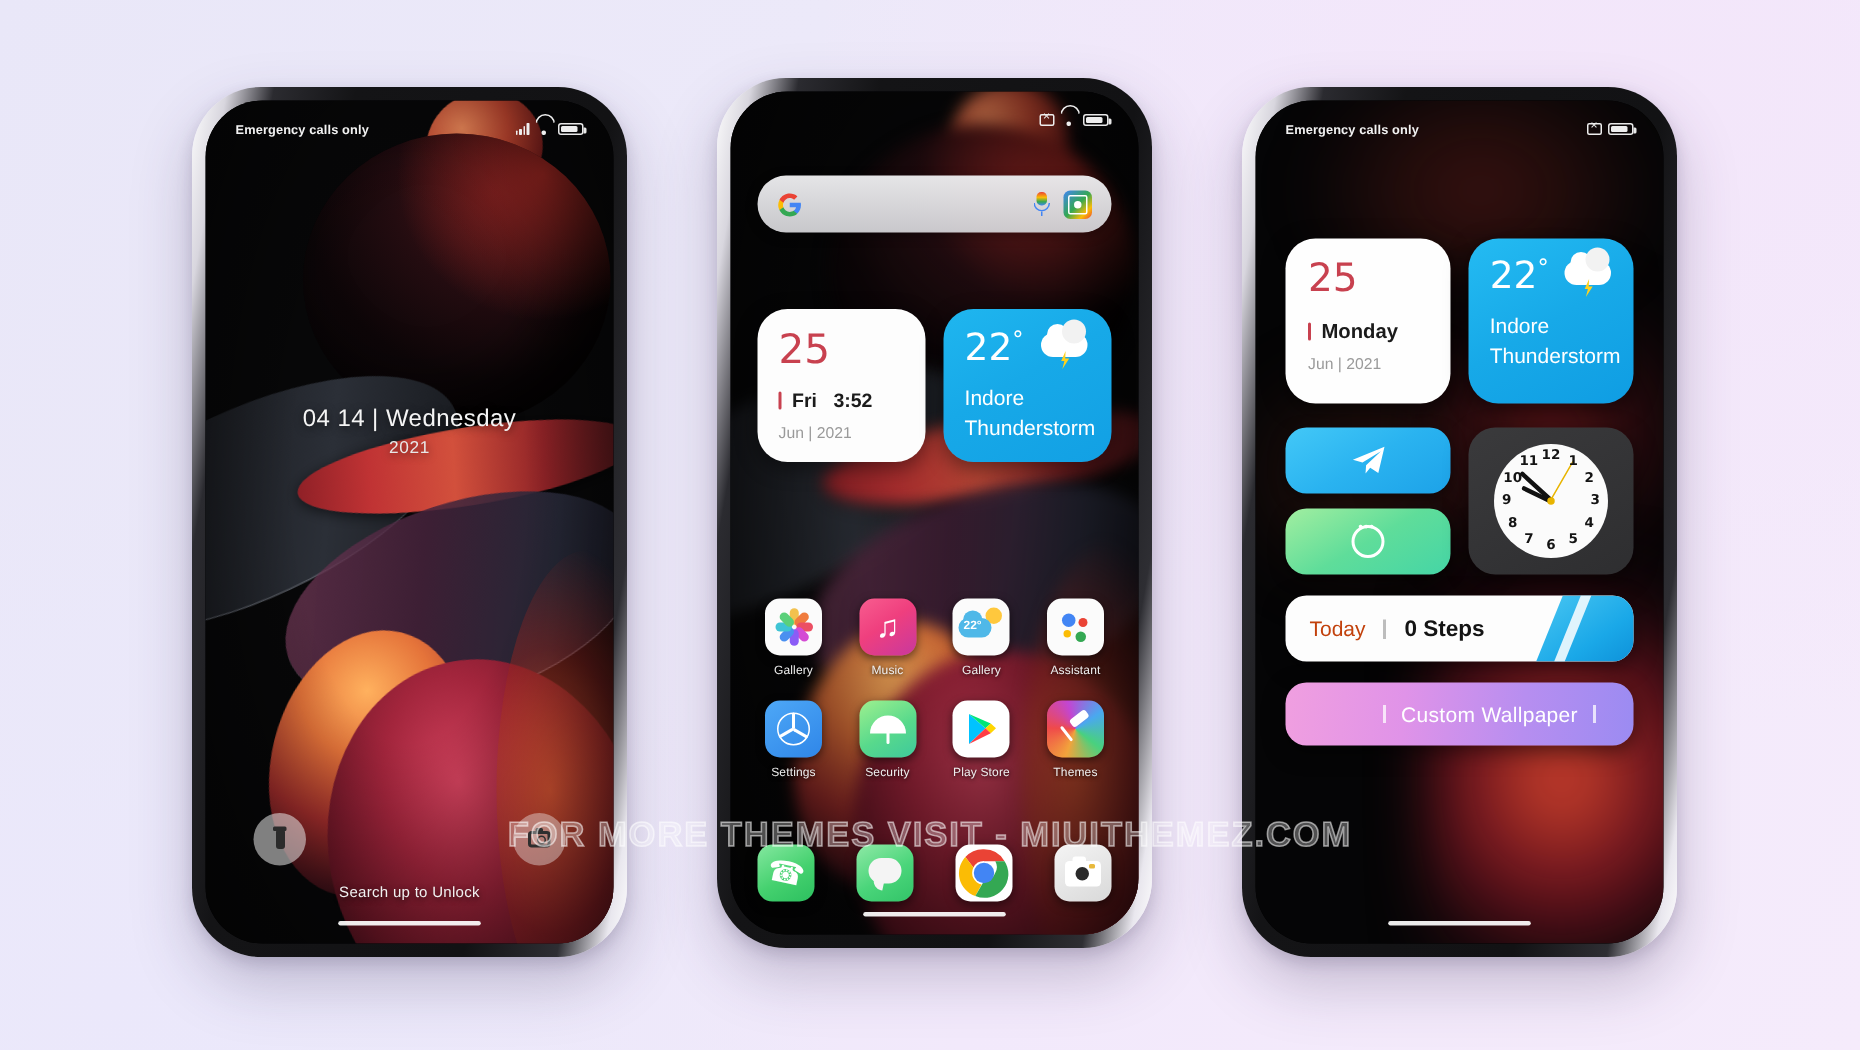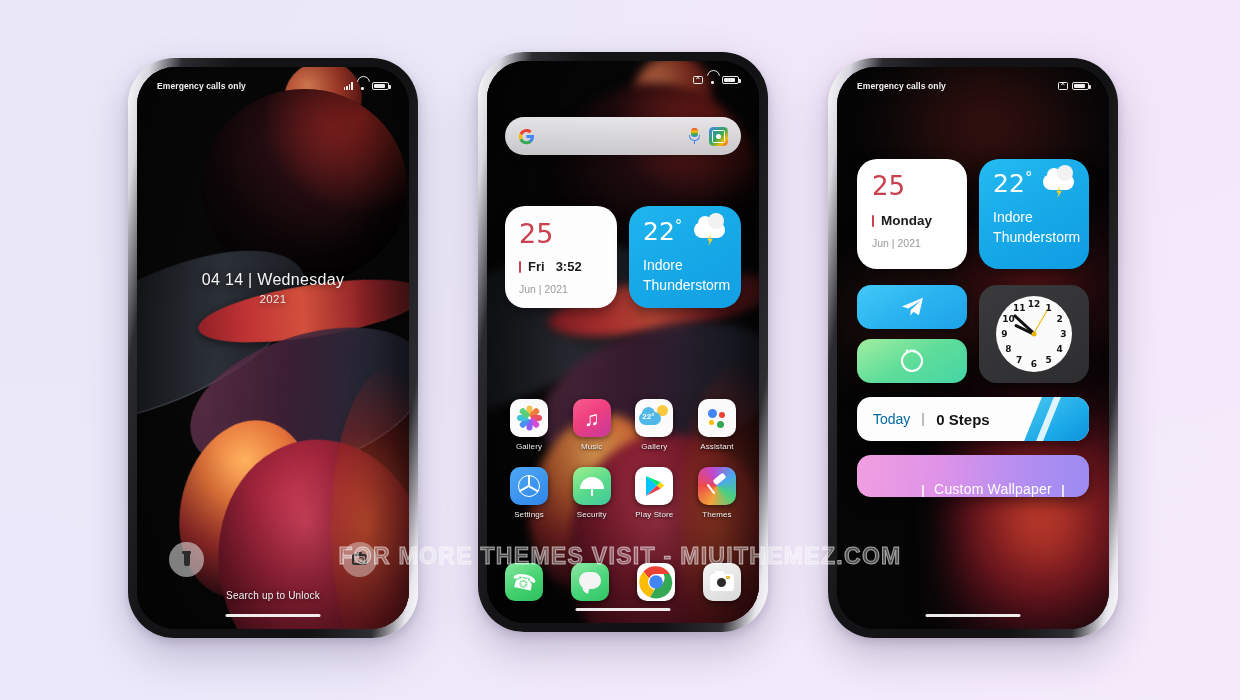--- a/index.html
+++ b/index.html
@@ -353,37 +353,37 @@
   .ch-m { width:2.6px; height:28px; background:#111; margin-left:-1.3px; }
   .ch-s { width:1.4px; height:31px; background:#e8b400; margin-left:-.7px; }
   .cpin { position:absolute; left:50%; top:50%; transform:translate(-50%,-50%); width:5px; height:5px; background:#e8b400; border-radius:50%; }
 
   .steps {
     position:absolute; left:20px; right:20px; top: 330px; height: 44px; z-index:6;
     border-radius: 14px; background:#fdfdfd; overflow:hidden;
     display:flex; align-items:center; padding: 0 16px; gap: 12px;
     box-shadow: 0 4px 14px rgba(0,0,0,.5);
   }
-  .steps .today { color:#0369a1; font-size: 14px; }
+  .steps .today { color:#c2410c; font-size: 14px; }
   .steps .bar { width:2px; height:13px; background:#bdbdbd; }
   .steps .cnt { color:#141414; font-size: 15px; font-weight:700; }
   .steps .shoe {
     position:absolute; right:-6px; top:0; width: 62px; height: 44px;
     background: linear-gradient(135deg,#3fc0f0 0%,#1aa8e8 60%,#0f93da 100%);
     transform: skewX(-22deg);
   }
   .steps .shoe::after{
     content:""; position:absolute; left:12px; top:0; width:7px; height:44px; background:#fff; opacity:.85; transform: skewX(0deg);
   }
 
   .cwall {
     position:absolute; left:20px; right:20px; top: 388px; height: 42px; z-index: 6;
     border-radius: 14px;
     background: linear-gradient(95deg,#f09fe0 0%,#e093e8 34%,#b78ef0 68%,#9b8bf2 100%);
-    display:flex; align-items:flex-end; justify-content:center; gap: 10px;
+    display:flex; align-items:center; justify-content:center; gap: 10px;
     box-shadow: 0 4px 14px rgba(0,0,0,.5);
     padding-left: 40px;
   }
   .cwall .tick { width: 2px; height: 12px; background: rgba(255,255,255,.75); }
   .cwall .lbl { color:#fff; font-size: 14px; letter-spacing:.2px; }
 
   
   .watermark {
     position: absolute; left: 0; right: 0; top: 543px; text-align: center;
     font-size: 23px; font-weight: 700; letter-spacing: 1.3px;

